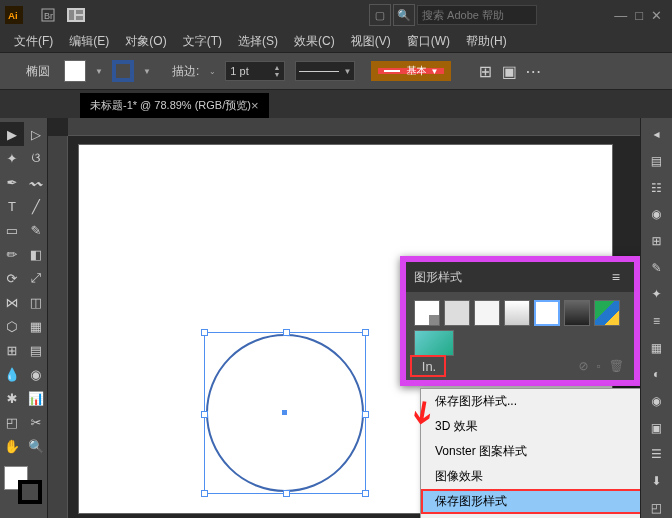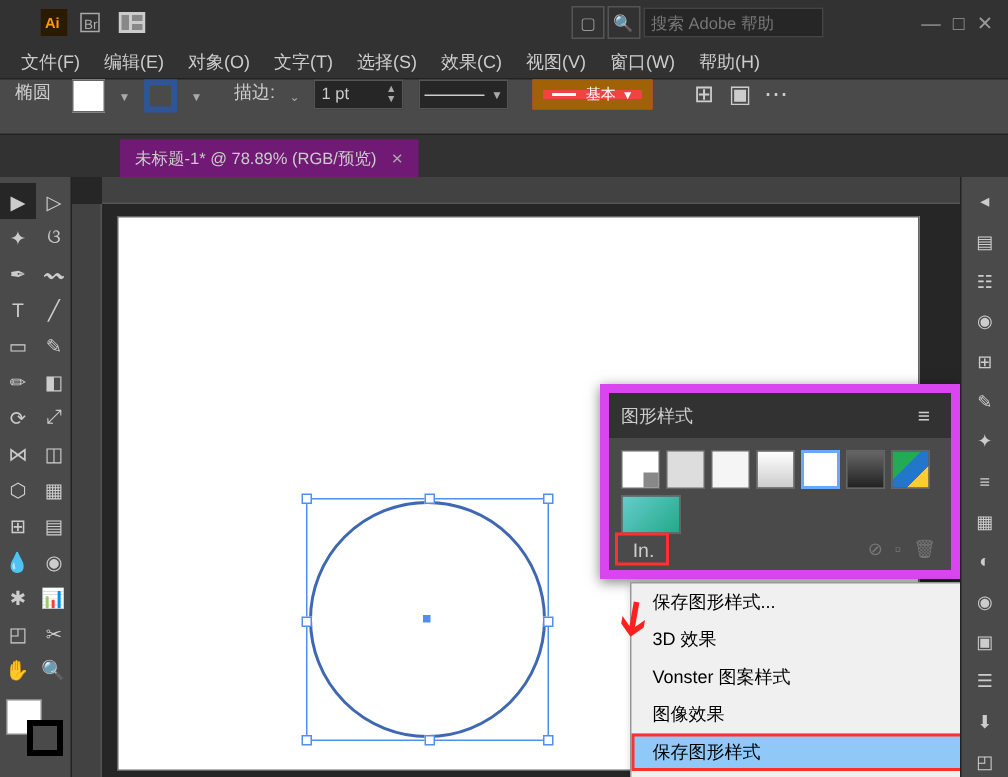--- a/index.html
+++ b/index.html
@@ -1,40 +1,40 @@
 <!DOCTYPE html>
 <html><head>
 <meta charset="utf-8">
 <style>
 *{margin:0;padding:0;box-sizing:border-box;font-family:"Microsoft YaHei",sans-serif;user-select:none}
 body{width:672px;height:518px;background:#323232;overflow:hidden}
 .titlebar{height:30px;background:#323232;display:flex;align-items:center}
-.ai-logo{width:28px;height:30px;display:flex;align-items:center;justify-content:flex-end;color:#ff9a00;font-weight:bold;font-size:14px;margin-left:17px}
+.ai-logo{width:28px;height:30px;display:flex;align-items:center;justify-content:flex-start;color:#ff9a00;font-weight:bold;font-size:14px;margin-left:5px}
 .ai-logo svg{width:18px;height:18px}
 .tb-btn{width:26px;height:26px;display:flex;align-items:center;justify-content:center;margin-left:2px}
 .search-area{display:flex;align-items:center;margin-left:280px;gap:2px}
 .search-icon{width:22px;height:22px;border:1px solid #555;display:flex;align-items:center;justify-content:center;font-size:11px;color:#999}
 .search-box{width:120px;height:20px;background:#262626;border:1px solid #444;color:#777;font-size:11px;padding-left:4px;display:flex;align-items:center}
 .win-ctrl{margin-left:auto;display:flex;gap:8px;padding-right:10px;color:#999;font-size:13px}
 .menubar{height:22px;background:#323232;display:flex;align-items:center;padding-left:6px;gap:0}
 .menu-item{color:#ccc;font-size:12px;padding:2px 8px;cursor:default}
-.toolbar{height:38px;background:#4a4a4a;border-top:1px solid #222;border-bottom:1px solid #222;display:flex;padding-left:0;gap:4px}
+.toolbar{height:38px;background:#4a4a4a;border-top:1px solid #222;border-bottom:1px solid #222;display:flex;align-items:center;padding-left:16px;gap:4px}
 .tool-label{color:#ccc;font-size:12px;padding:0 10px}
 .color-sw{width:22px;height:22px;border:1px solid #666}
 .dropdown-btn{width:18px;height:22px;display:flex;align-items:center;justify-content:center;color:#aaa;font-size:8px}
 .stroke-label{color:#ccc;font-size:12px;margin-left:12px}
 .pt-box{width:60px;height:20px;background:#262626;border:1px solid #555;color:#ccc;font-size:11px;display:flex;align-items:center;padding:0 4px;gap:4px}
 .stepper{display:flex;flex-direction:column;font-size:7px;color:#aaa;margin-left:auto}
 .stroke-shape{width:60px;height:20px;background:#262626;border:1px solid #555;margin-left:6px;display:flex;align-items:center;justify-content:center}
 .brush-def{width:80px;height:20px;background:#ef4444;border:7px solid #a16207;margin-left:12px;display:flex;align-items:center;padding:0 6px;color:#fff;font-size:10px}
 .brush-line{flex:1;height:2px;background:#fff;margin-right:6px}
 .tb-icons{margin-left:20px;display:flex;gap:4px}
 .tb-icon{width:20px;height:20px;display:flex;align-items:center;justify-content:center;color:#ccc}
 .tab-bar{height:28px;background:#323232;display:flex;align-items:flex-end;padding-left:80px}
-.tab{background:#701a75;color:#ccc;font-size:11px;padding:5px 10px;display:flex;align-items:flex-start;gap:10px}
+.tab{background:#000000;color:#ccc;font-size:11px;padding:5px 10px;display:flex;align-items:flex-start;}
 .tab-close{color:#aaa;font-size:13px}
 .main{display:flex;height:400px}
 .left-tools{width:48px;background:#4a4a4a;display:grid;grid-template-columns:1fr 1fr;gap:0;padding-top:4px;border-right:1px solid #222;align-content:start}
 .left-tools .tool{width:24px;height:24px;display:flex;align-items:center;justify-content:center;color:#ccc;font-size:13px}
 .left-tools .tool.sel{background:#262626}
 .color-area{grid-column:1/3;height:50px;position:relative;margin-top:4px}
 .fill-sw{position:absolute;left:4px;top:4px;width:24px;height:24px;background:#fff;border:1px solid #888}
 .stroke-sw2{position:absolute;left:18px;top:18px;width:24px;height:24px;background:#4a4a4a;border:4px solid #000}
 .canvas-area{flex:1;background:#262626;position:relative;overflow:hidden}
 .ruler-h{position:absolute;left:20px;top:0;right:0;height:18px;background:#424242;border-bottom:1px solid #555}

